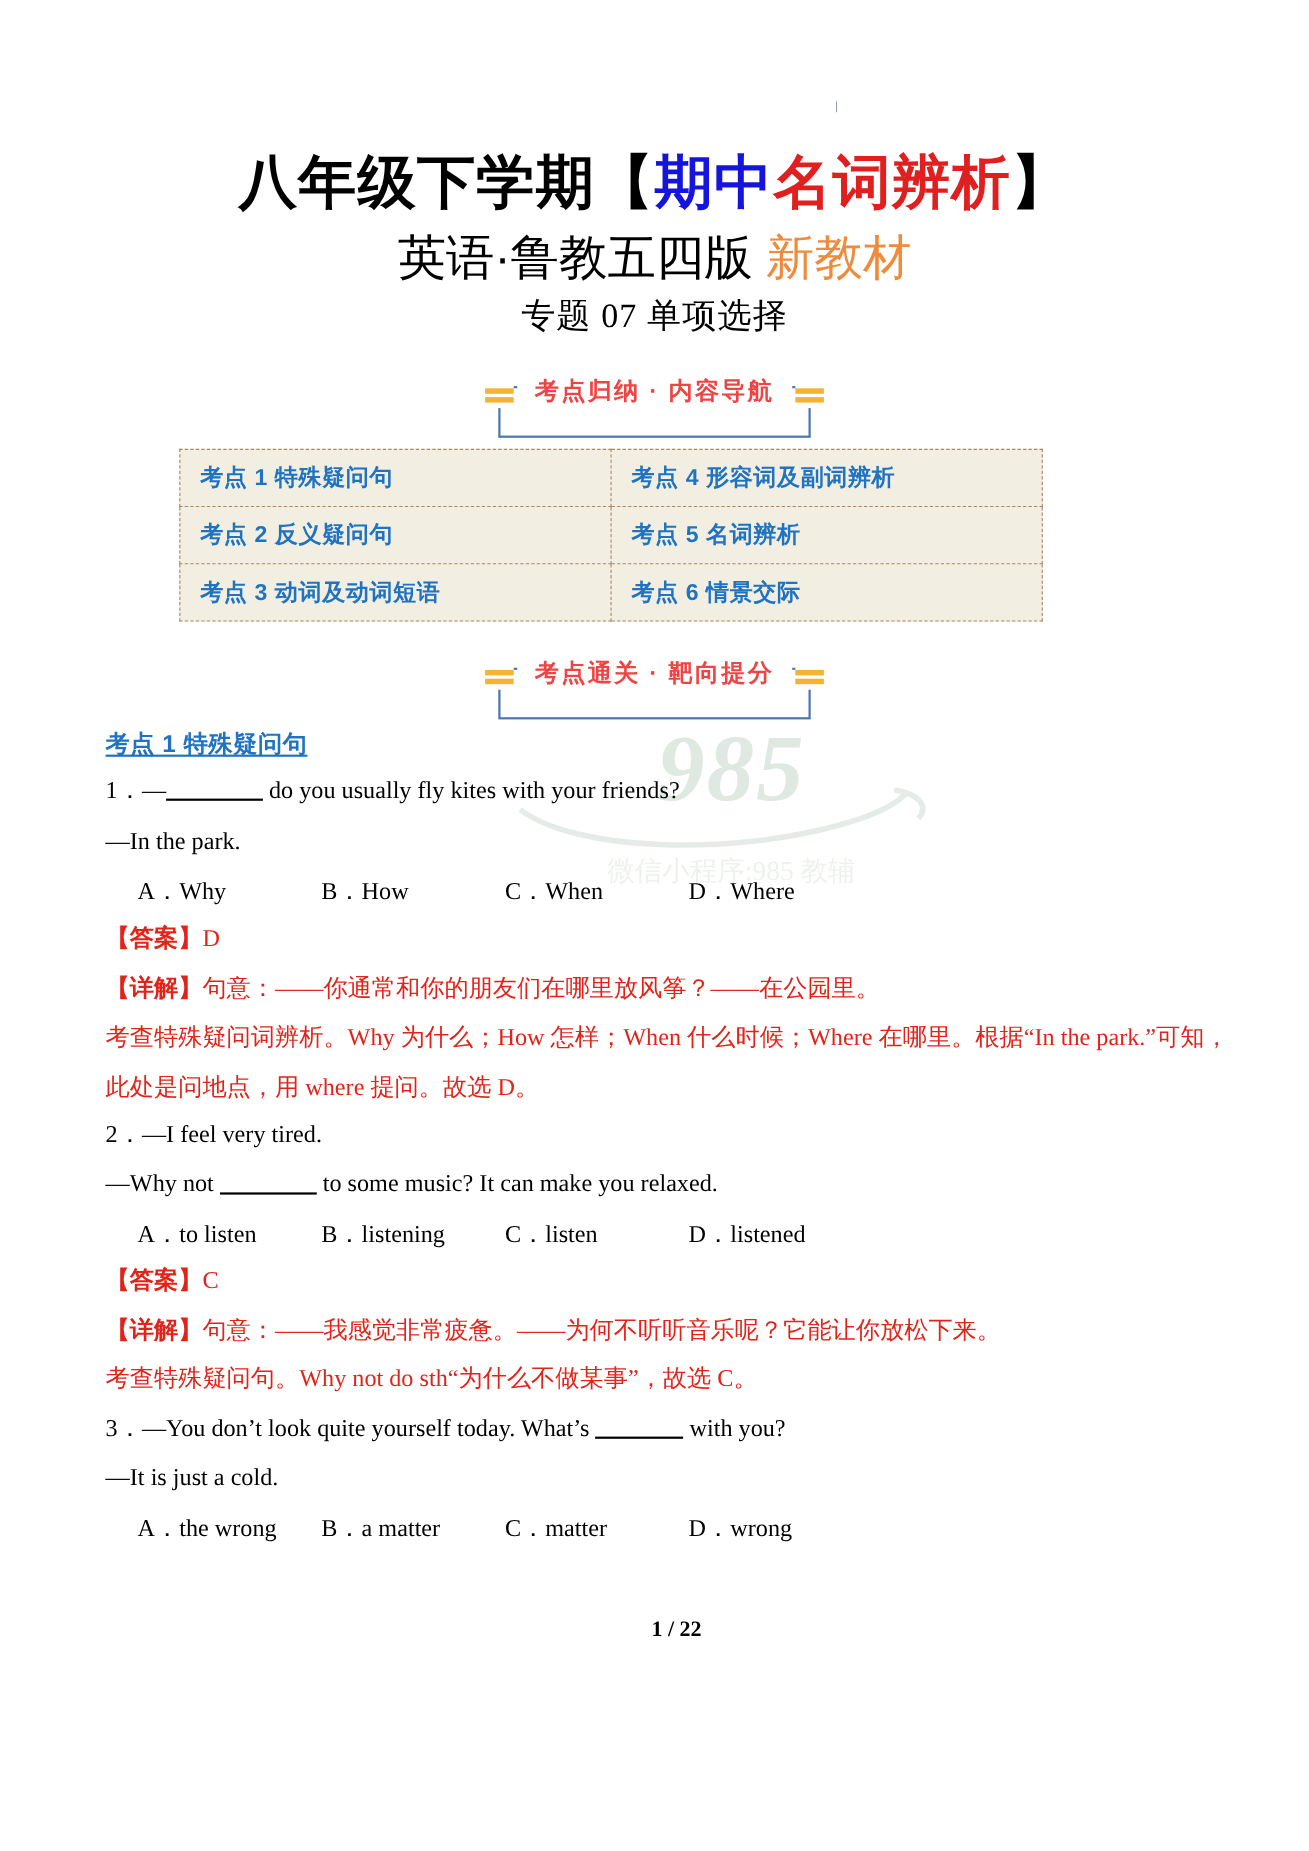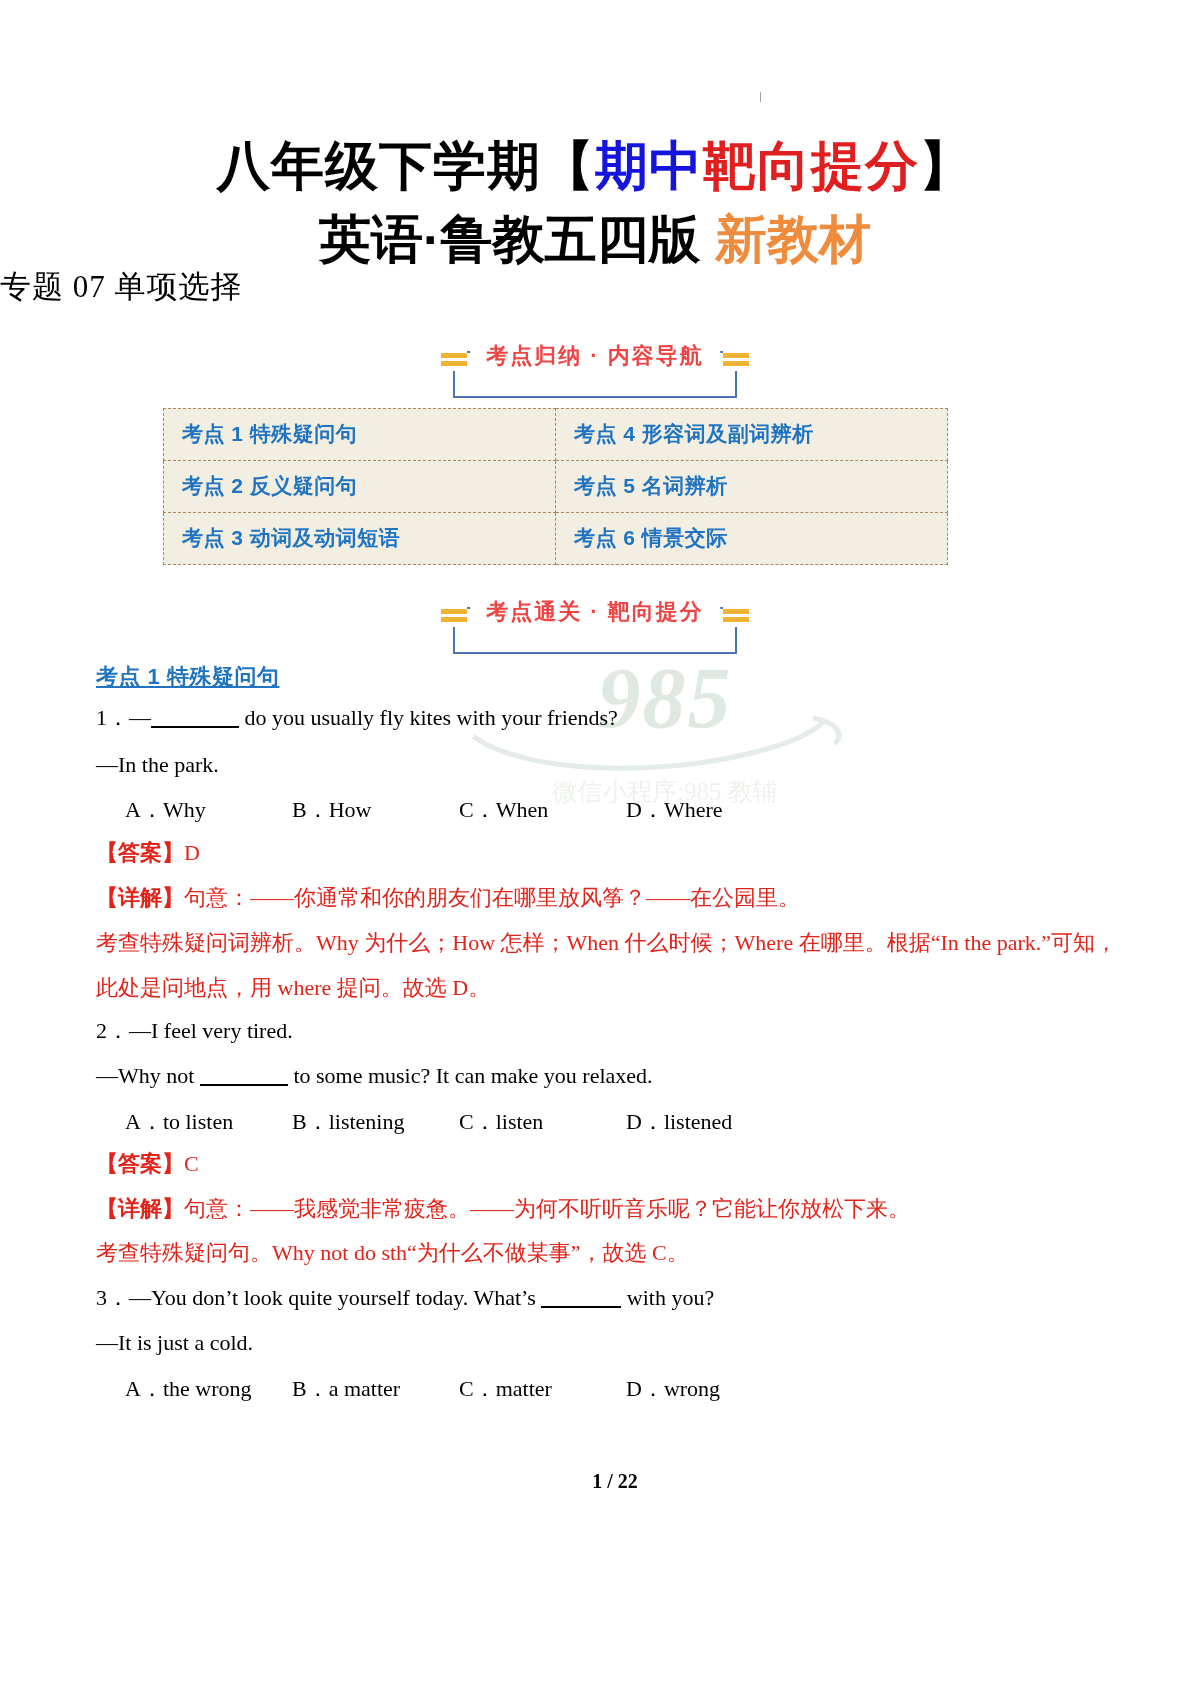--- a/index.html
+++ b/index.html
@@ -86,31 +86,32 @@
   .title-main .blk { color: #000000; }
   .title-main .blue { color: #1414dc; }
   .title-main .red { color: #e02020; }
 
   .title-sub {
     position: absolute;
     left: 0; top: 205px;
     width: 1190px;
     text-align: center;
     font-family: "Liberation Sans", sans-serif;
-    font-weight: bold;
-    font-size: 52px;
+    font-weight: normal;
+    font-size: 44px;
     white-space: nowrap;
   }
   .title-sub .blk { color: #000; }
   .title-sub .orange { color: #ef8b3c; }
 
   .title-topic {
     position: absolute;
     left: 0; top: 266px;
     width: 1190px;
+    text-align: center;
     font-family: "Liberation Serif", "DejaVu Serif", serif;
     font-size: 31px;
     color: #000;
     letter-spacing: 1px;
   }
 
   
   .banner {
     position: absolute;
     left: 0;
@@ -260,21 +261,21 @@
     <svg class="wm-swoosh" viewBox="0 0 400 60">
       <path d="M10,20 C60,58 200,62 300,34 C330,26 350,16 360,6" fill="none" stroke="#e5ece7" stroke-width="5"></path>
       <path d="M350,2 C372,6 382,16 372,28" fill="none" stroke="#e5ece7" stroke-width="5"></path>
     </svg>
   </div>
   <div class="wm-text">微信小程序:985 教辅</div>
 
   <div class="content">
 
     <div class="title-main">
-      <span class="blk">八年级下学期【</span><span class="blue">期中</span><span class="red">靶向提分</span><span class="blk">】</span>
+      <span class="blk">八年级下学期【</span><span class="blue">期中</span><span class="red">名词辨析</span><span class="blk">】</span>
     </div>
 
     <div class="title-sub">
       <span class="blk">英语·鲁教五四版</span>&nbsp;<span class="orange">新教材</span>
     </div>
 
     <div class="title-topic">专题 07  单项选择</div>
 
     <div class="banner" style="top:340px;">
       <div class="banner-inner">

